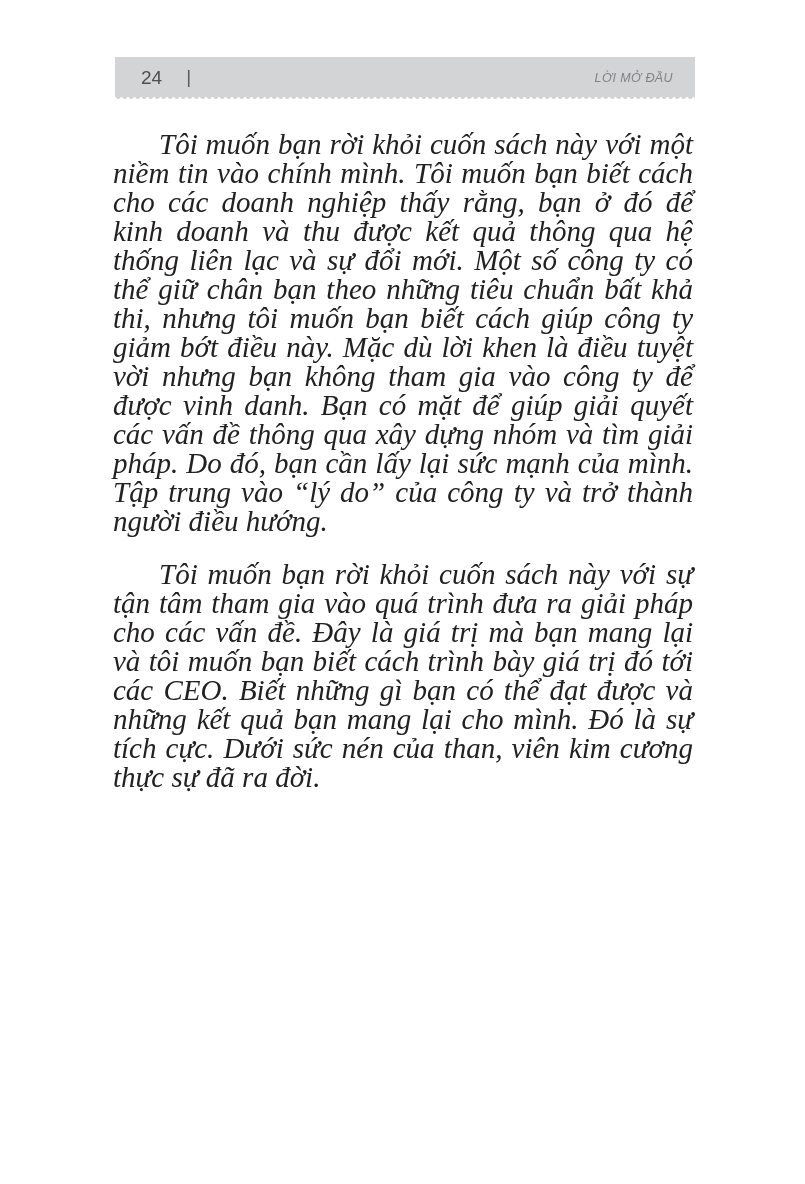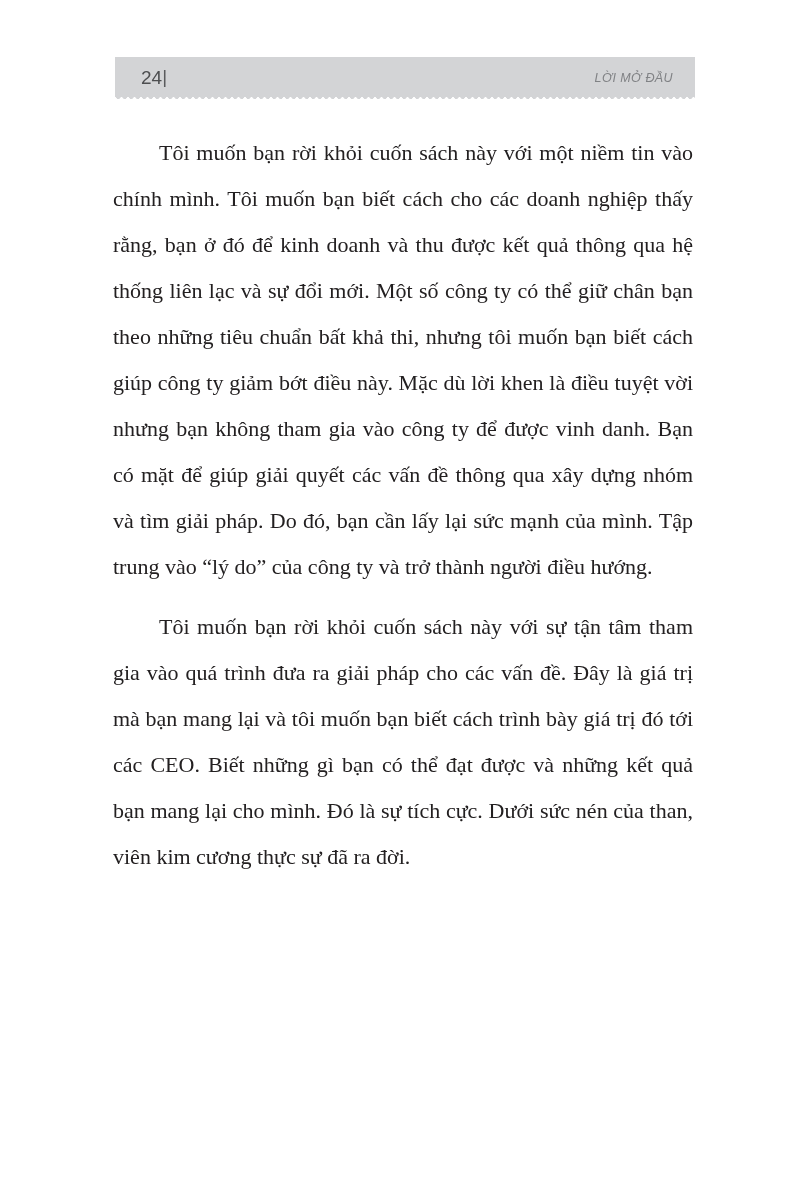--- a/index.html
+++ b/index.html
@@ -26,21 +26,21 @@
     box-sizing: border-box;
     display: flex;
     align-items: center;
     justify-content: space-between;
     padding: 2px 22px 0 26px;
     font-family: "Liberation Sans", "DejaVu Sans", sans-serif;
   }
   .page-num-group {
     display: flex;
     align-items: center;
-    gap: 0;
+    gap: 24px;
     font-size: 19px;
     color: #4d4e50;
   }
   .page-num-sep {
     font-weight: 300;
     color: #5a5b5d;
     transform: translateY(-1px);
   }
   .running-title {
     font-size: 12.5px;
@@ -58,32 +58,33 @@
     background: radial-gradient(circle 3px at 50% 0, #d3d4d6 98%, rgba(0,0,0,0) 100%);
     background-size: 6.5px 5px;
     background-repeat: repeat-x;
   }
   
   .content {
     position: absolute;
     left: 113px;
     top: 130px;
     width: 580px;
-    font-size: 22px;
-    line-height: 46px;
+    font-size: 29px;
+    line-height: 29px;
     color: #232021;
     text-align: justify;
     text-justify: inter-word;
+    font-style: italic;
   }
   .content p {
     margin: 0;
     text-indent: 46px;
   }
   .content p + p {
-    margin-top: 14px;
+    margin-top: 24px;
   }
 </style>
 </head>
 <body>
 
 <div class="page">
 
   <header class="header-bar">
     <span class="page-num-group">
       <span>24</span>

